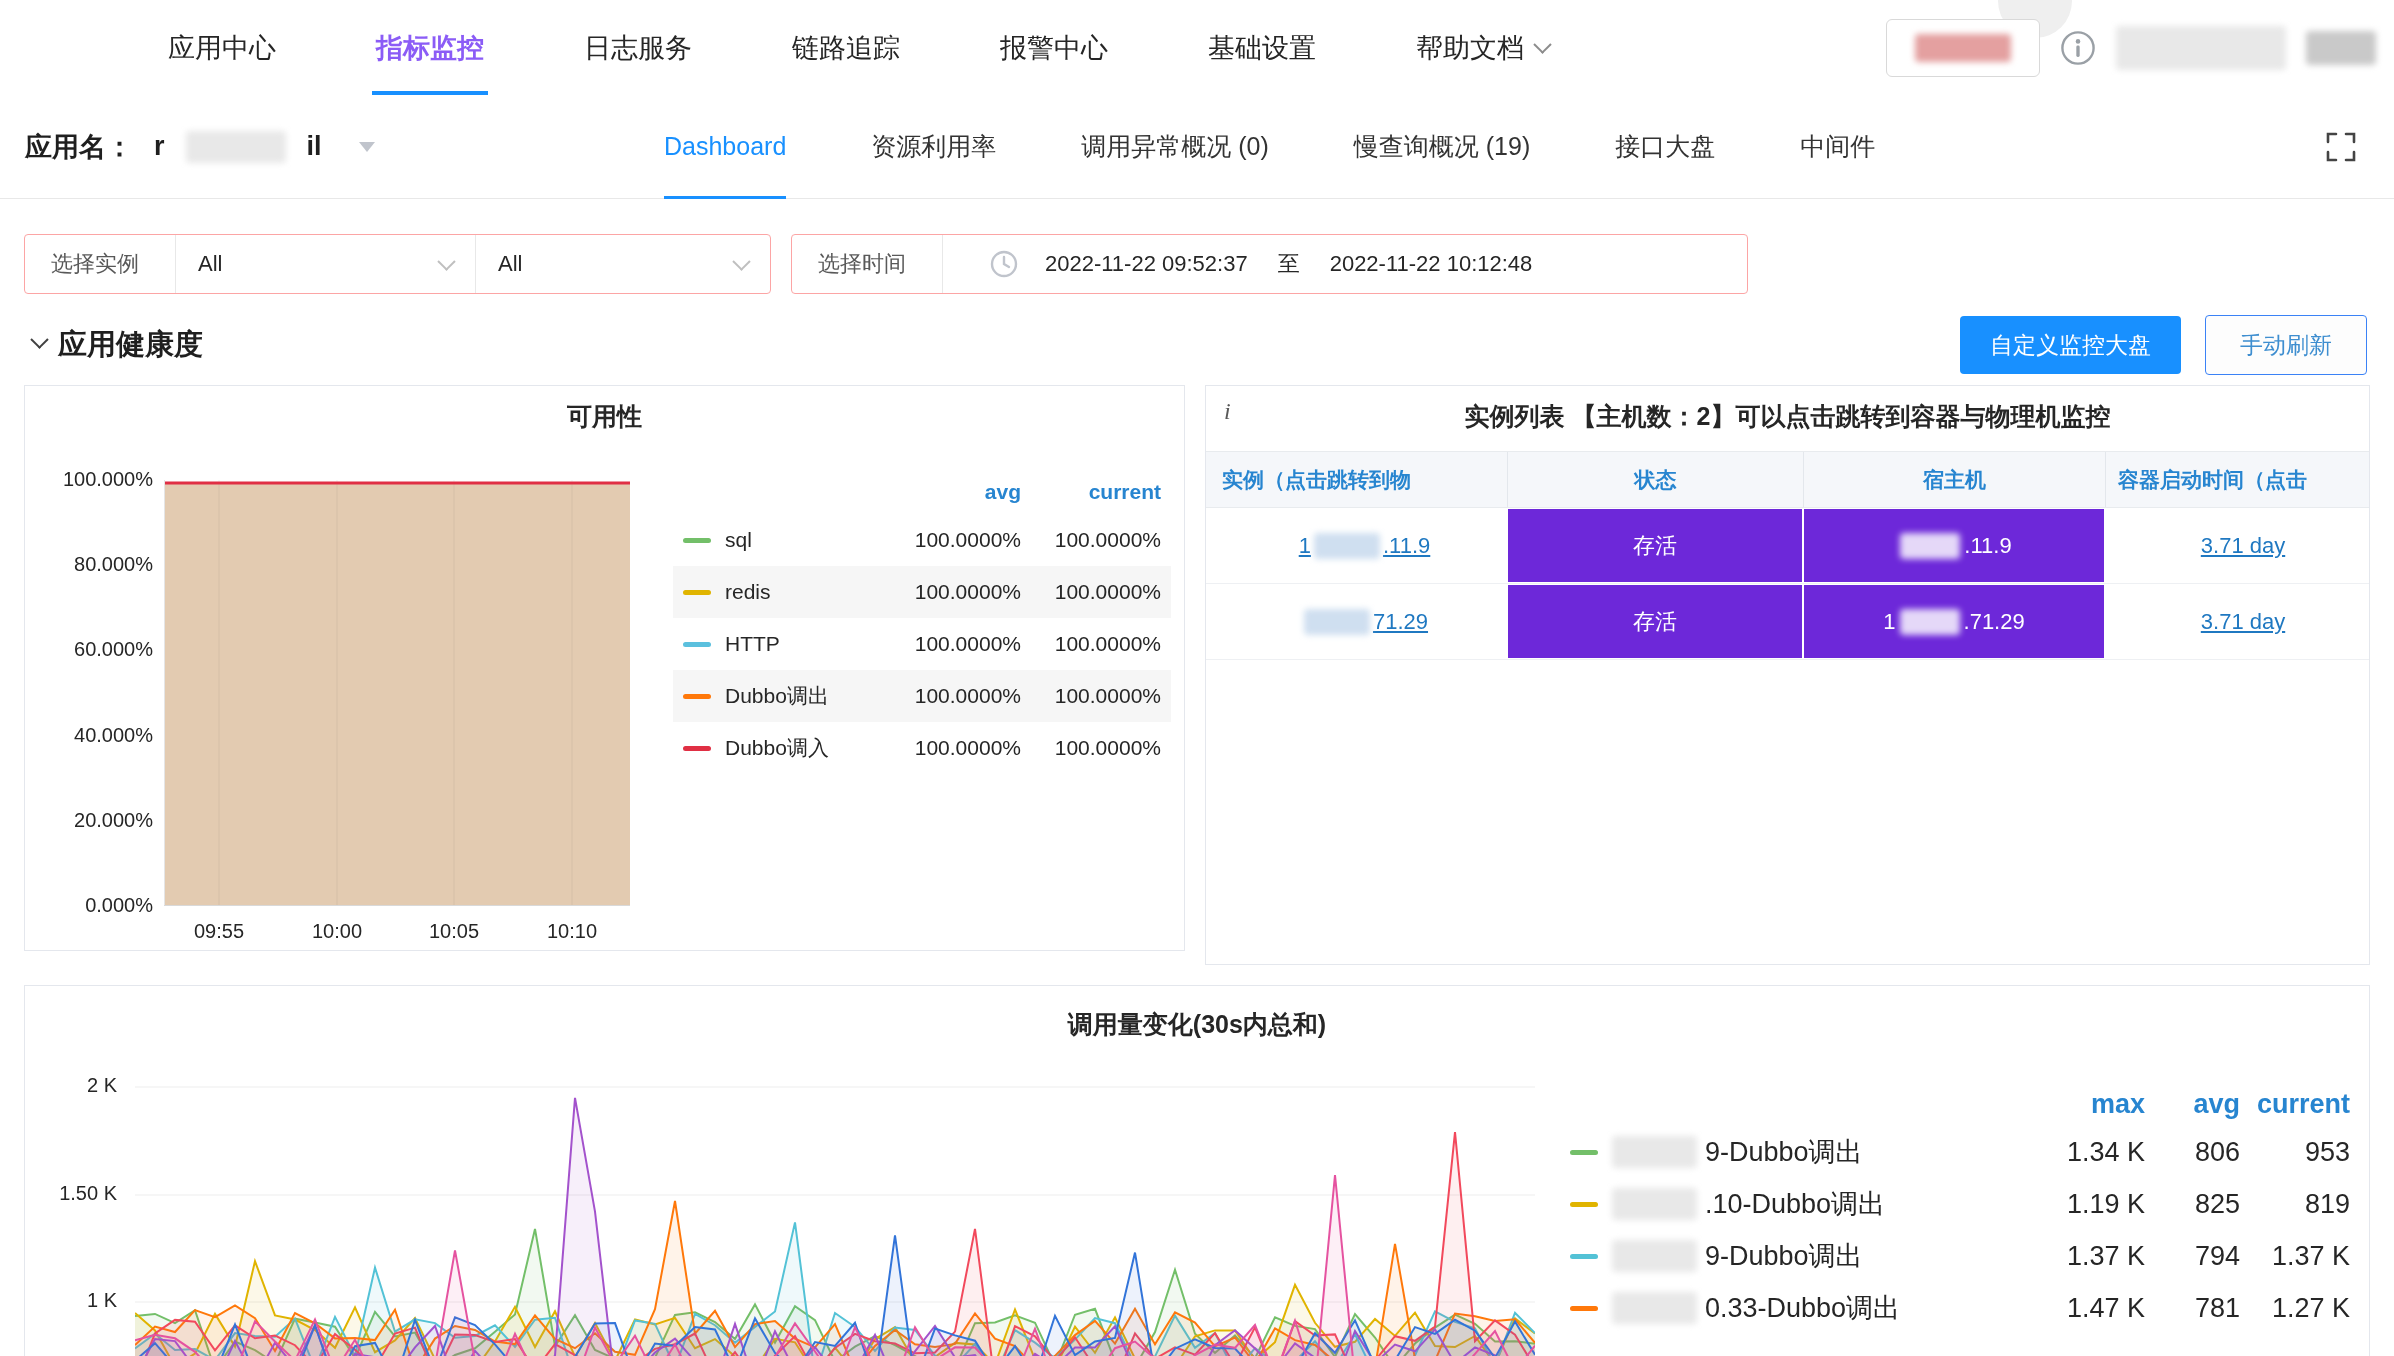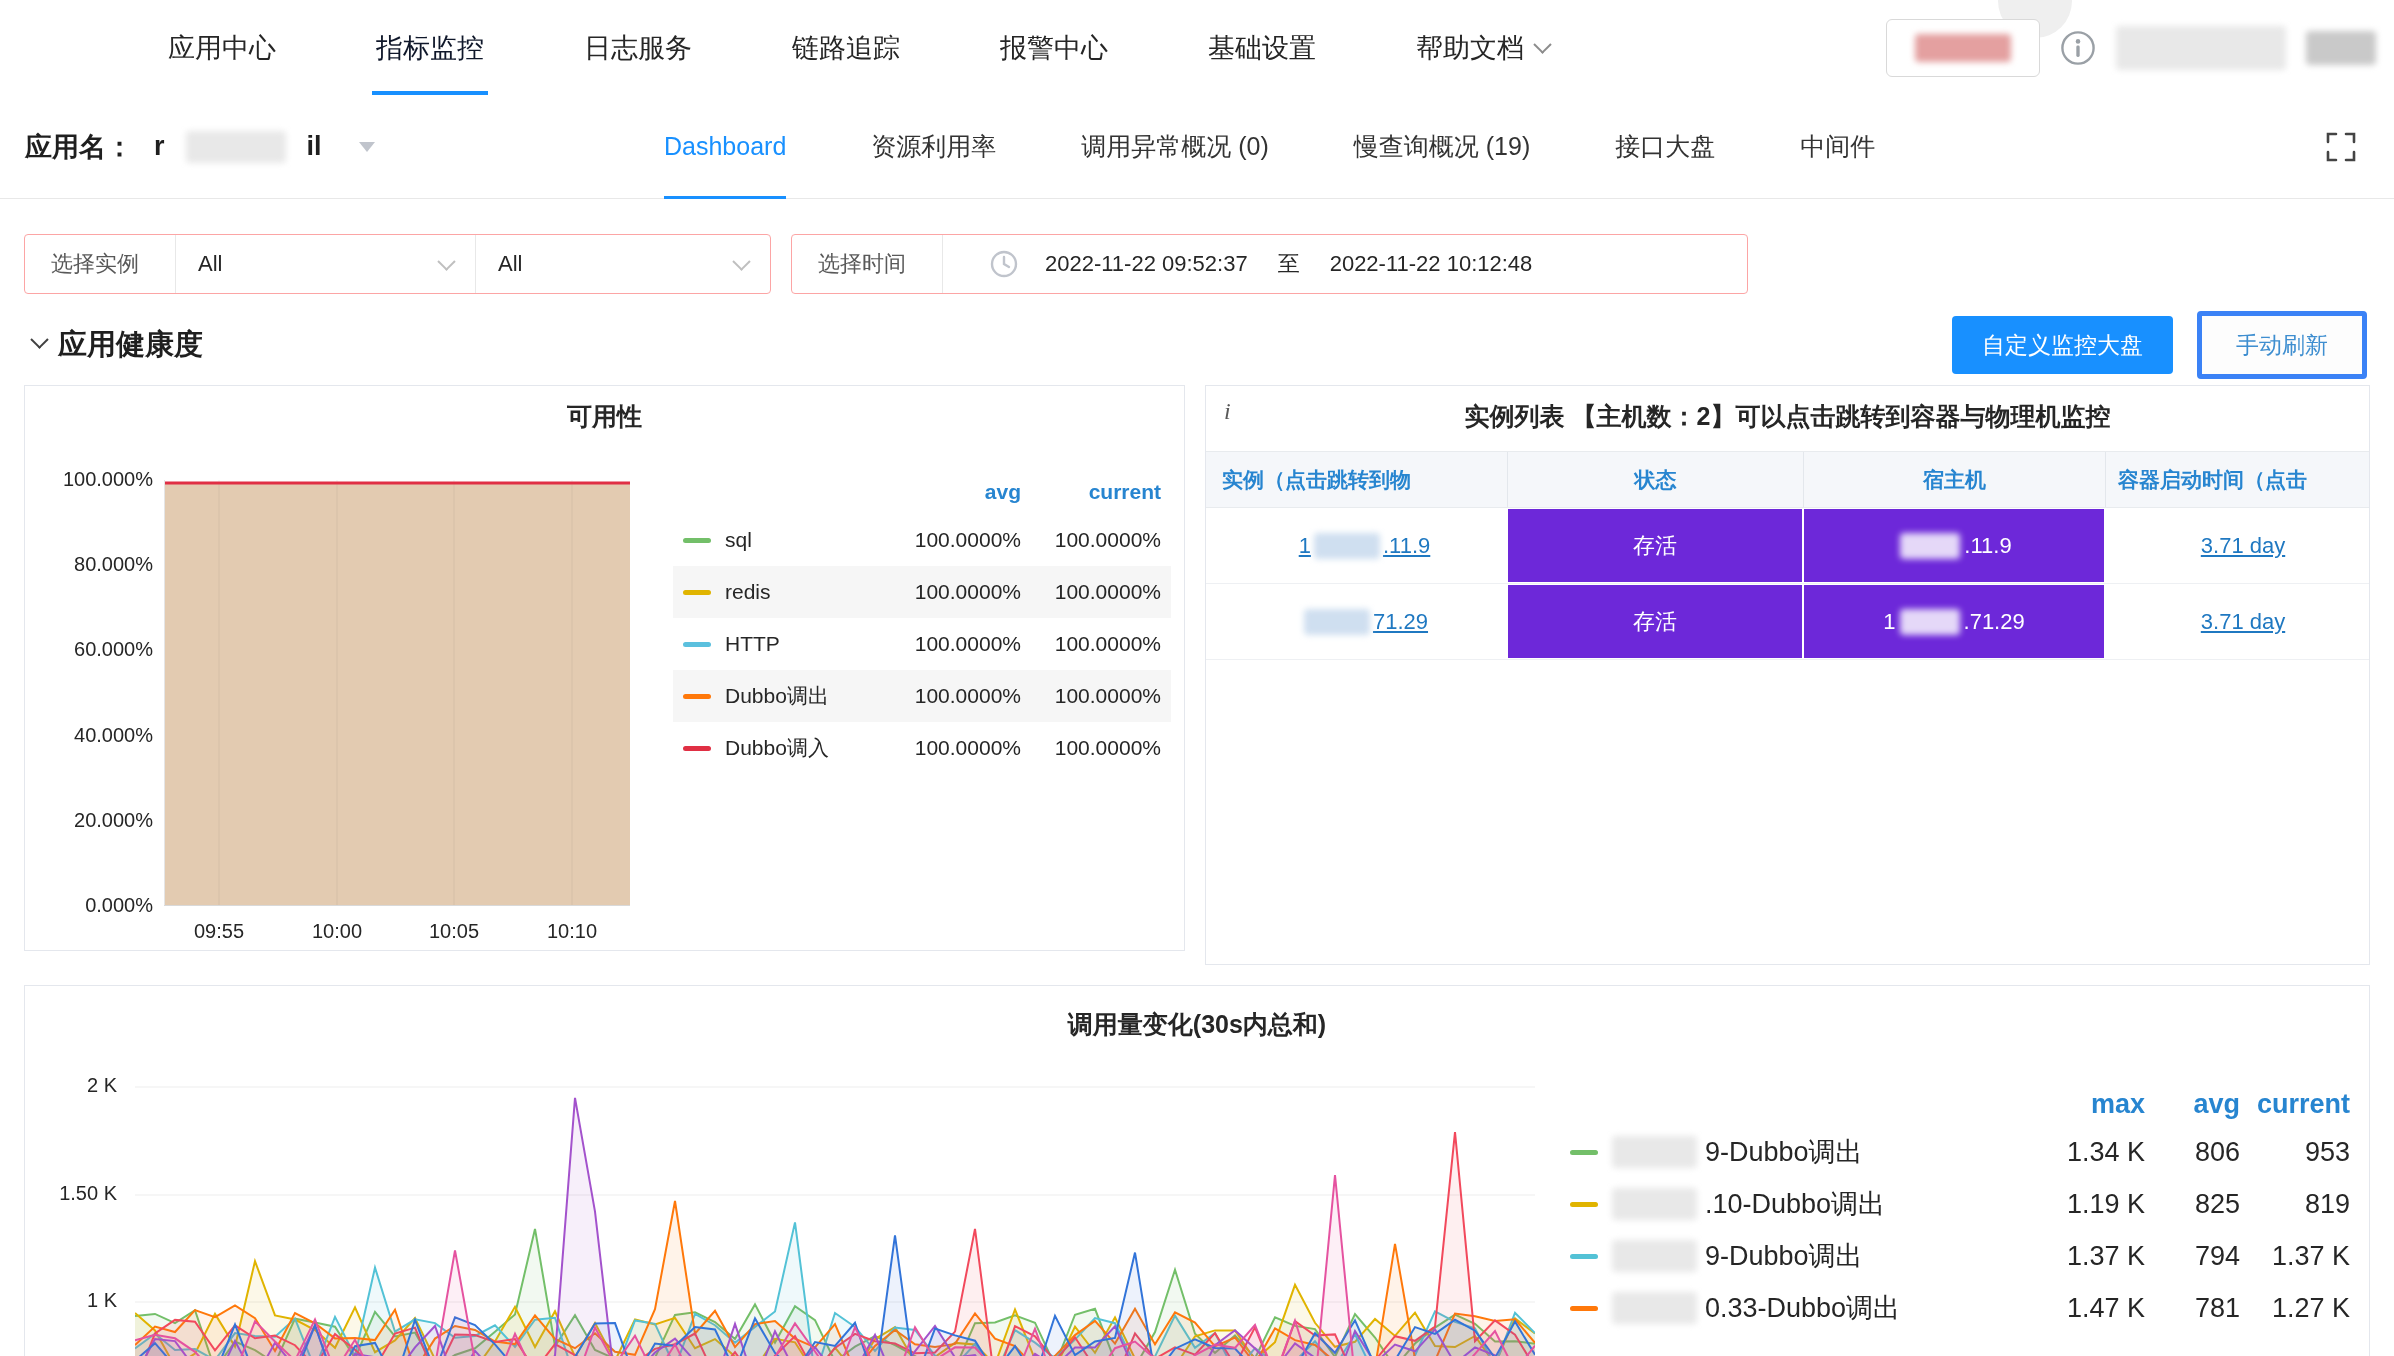--- a/index.html
+++ b/index.html
@@ -3,21 +3,21 @@
 <meta charset="utf-8">
 <style>
   html,body{margin:0;padding:0;background:#fff;}
   #app{position:relative;width:2394px;height:1356px;overflow:hidden;background:#fff;
        font-family:"Liberation Sans","DejaVu Sans",sans-serif;color:#262626;}
 
   
   .topnav{position:absolute;top:0;left:0;right:0;height:95px;background:#fff;}
   .nav-items{position:absolute;left:168px;top:0;height:95px;display:flex;gap:100px;}
   .nav-item{display:flex;align-items:center;font-size:27px;font-weight:500;color:#262626;position:relative;cursor:pointer;white-space:nowrap;}
-  .nav-item.active{color:#0f172a;font-weight:400;}
+  .nav-item.active{color:#8b5cf6;font-weight:700;}
   .nav-item.active::after{content:"";position:absolute;left:-4px;right:-4px;bottom:0;height:4px;background:#1890ff;}
   .chev{width:11px;height:11px;border-right:2px solid #8c8c8c;border-bottom:2px solid #8c8c8c;transform:rotate(45deg) translate(-2px,-2px);display:inline-block;margin-left:12px;}
   .nav-right{position:absolute;right:18px;top:0;height:95px;display:flex;align-items:center;gap:20px;}
   .nr-avatar{position:absolute;right:322px;top:-36px;width:74px;height:74px;border-radius:50%;background:#efefef;}
   .nr-box{border:1px solid #d9d9d9;border-radius:6px;height:56px;width:152px;display:flex;align-items:center;justify-content:center;background:#fff;}
   .redact{display:inline-block;background:#e8e8e8;border-radius:4px;filter:blur(3px);vertical-align:middle;}
   .redact.red{background:#e4a0a0;}
   .redact.white{background:rgba(255,255,255,.82);}
   .redact.dark{background:#c9c9c9;}
   .redact.link{background:#cfdff0;}
@@ -46,21 +46,21 @@
   .time-body .clk{margin-left:46px;display:flex;align-items:center;}
   .time-start{margin-left:26px;}
   .time-to{margin:0 30px;color:#262626;}
 
   
   .section-hd{position:absolute;top:310px;left:0;right:0;height:70px;}
   .sec-title{position:absolute;left:33px;top:0;height:70px;display:flex;align-items:center;gap:12px;font-size:29px;font-weight:700;color:#1f1f1f;cursor:pointer;}
   .sec-title .chev{border-color:#404040;margin:0 0 6px 0;}
   .sec-btns{position:absolute;right:27px;top:0;height:70px;display:flex;align-items:center;gap:24px;}
   .btn-primary{height:58px;padding:0 30px;background:#1890ff;color:#fff;font-size:23px;border-radius:4px;display:flex;align-items:center;cursor:pointer;}
-  .btn-plain{height:58px;padding:0 34px;background:#fdfdfd;color:#3e8ed0;font-size:23px;border:5px solid #3b82f6;border-radius:4px;display:flex;align-items:center;cursor:pointer;}
+  .btn-plain{height:58px;padding:0 34px;background:#fdfdfd;color:#3e8ed0;font-size:23px;border:1px solid #3b82f6;border-radius:4px;display:flex;align-items:center;cursor:pointer;}
 
   
   .card{position:absolute;background:#fff;border:1px solid #e4e7ed;box-sizing:border-box;}
   #card-avail{left:24px;top:385px;width:1161px;height:566px;}
   #card-inst{left:1205px;top:385px;width:1165px;height:580px;}
   #card-calls{left:24px;top:985px;width:2346px;height:600px;overflow:hidden;}
   .card-title{position:absolute;top:14px;left:0;right:0;text-align:center;font-size:25px;font-weight:600;color:#262626;}
   #card-calls .card-title{top:22px;}
 
   

